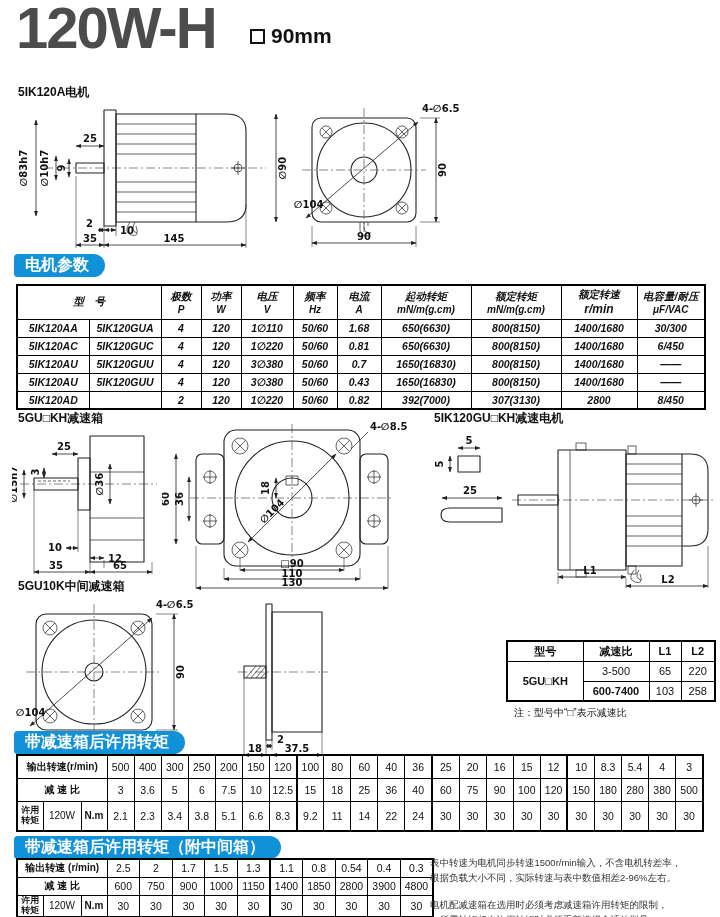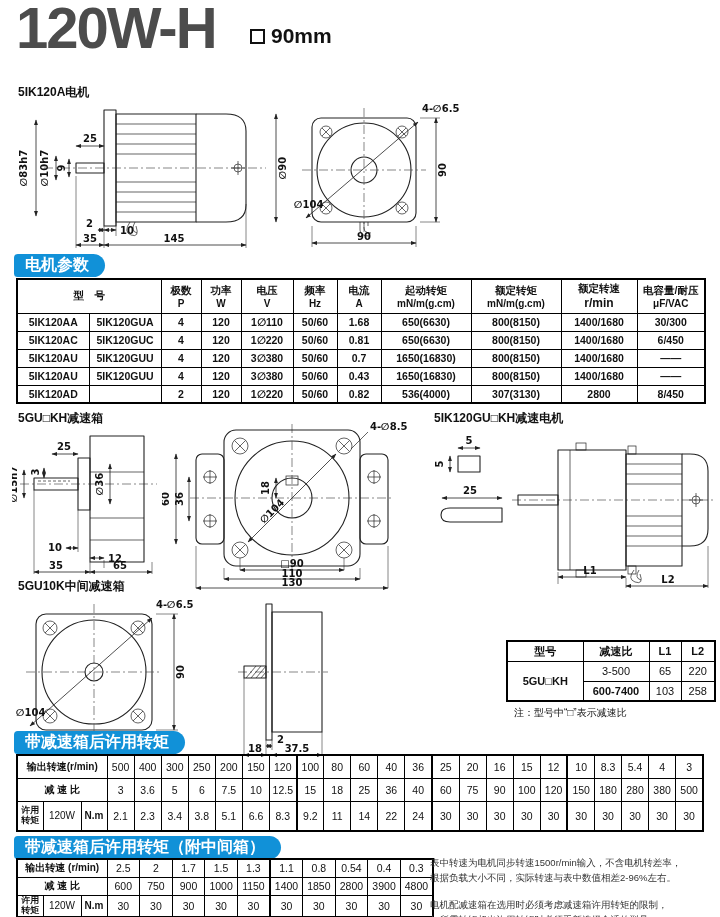--- a/index.html
+++ b/index.html
@@ -116,21 +116,21 @@
   <path class="thin" d="M66,130 v8 q0,6 9,6 M70,130 v6 q0,5 7,5 M74,130 v4"></path>
   <path class="ext" d="M18,134 V155 M122,134 V155 M126,26 H146 M126,130 H146"></path>
   <line class="dim" x1="18" y1="151" x2="122" y2="151" marker-start="url(#arrB)" marker-end="url(#arrB)"></line>
   <text x="70" y="148" text-anchor="middle">90</text>
   <line class="dim" x1="142" y1="26" x2="142" y2="130" marker-start="url(#arrB)" marker-end="url(#arrB)"></line>
   <text transform="rotate(-90 152 78)" x="152" y="78" text-anchor="middle">90</text>
 </svg>
 
 <div class="abs badge" style="left:14px; top:254px;">电机参数</div>
 
-<table class="abs tbl" style="left:16px; top:278px; width:688px;">
+<table class="abs tbl" style="left:16px; top:284px; width:688px;font-style:italic;">
   <colgroup>
     <col style="width:72px">
       <col style="width:72px">
       <col style="width:40px">
       <col style="width:40px">
     <col style="width:52px">
       <col style="width:44px">
       <col style="width:44px">
       <col style="width:90px">
     <col style="width:90px">
@@ -232,21 +232,21 @@
         <td>——</td>
       </tr>
       <tr style="height: 18px;">
         <td>5IK120AD</td>
         <td></td>
         <td>2</td>
         <td>120</td>
         <td>1∅220</td>
         <td>50/60</td>
         <td>0.82</td>
-        <td>536(4000)</td>
+        <td>392(7000)</td>
         <td>307(3130)</td>
         <td>2800</td>
         <td>8/450</td>
       </tr>
     </tbody>
 </table>
 
 <div class="abs sec-label" style="left:18px; top:410px;">5GU□KH减速箱</div>
 
 <svg class="abs" style="left:12px; top:422px;" width="152" height="160" viewBox="0 0 152 160">

